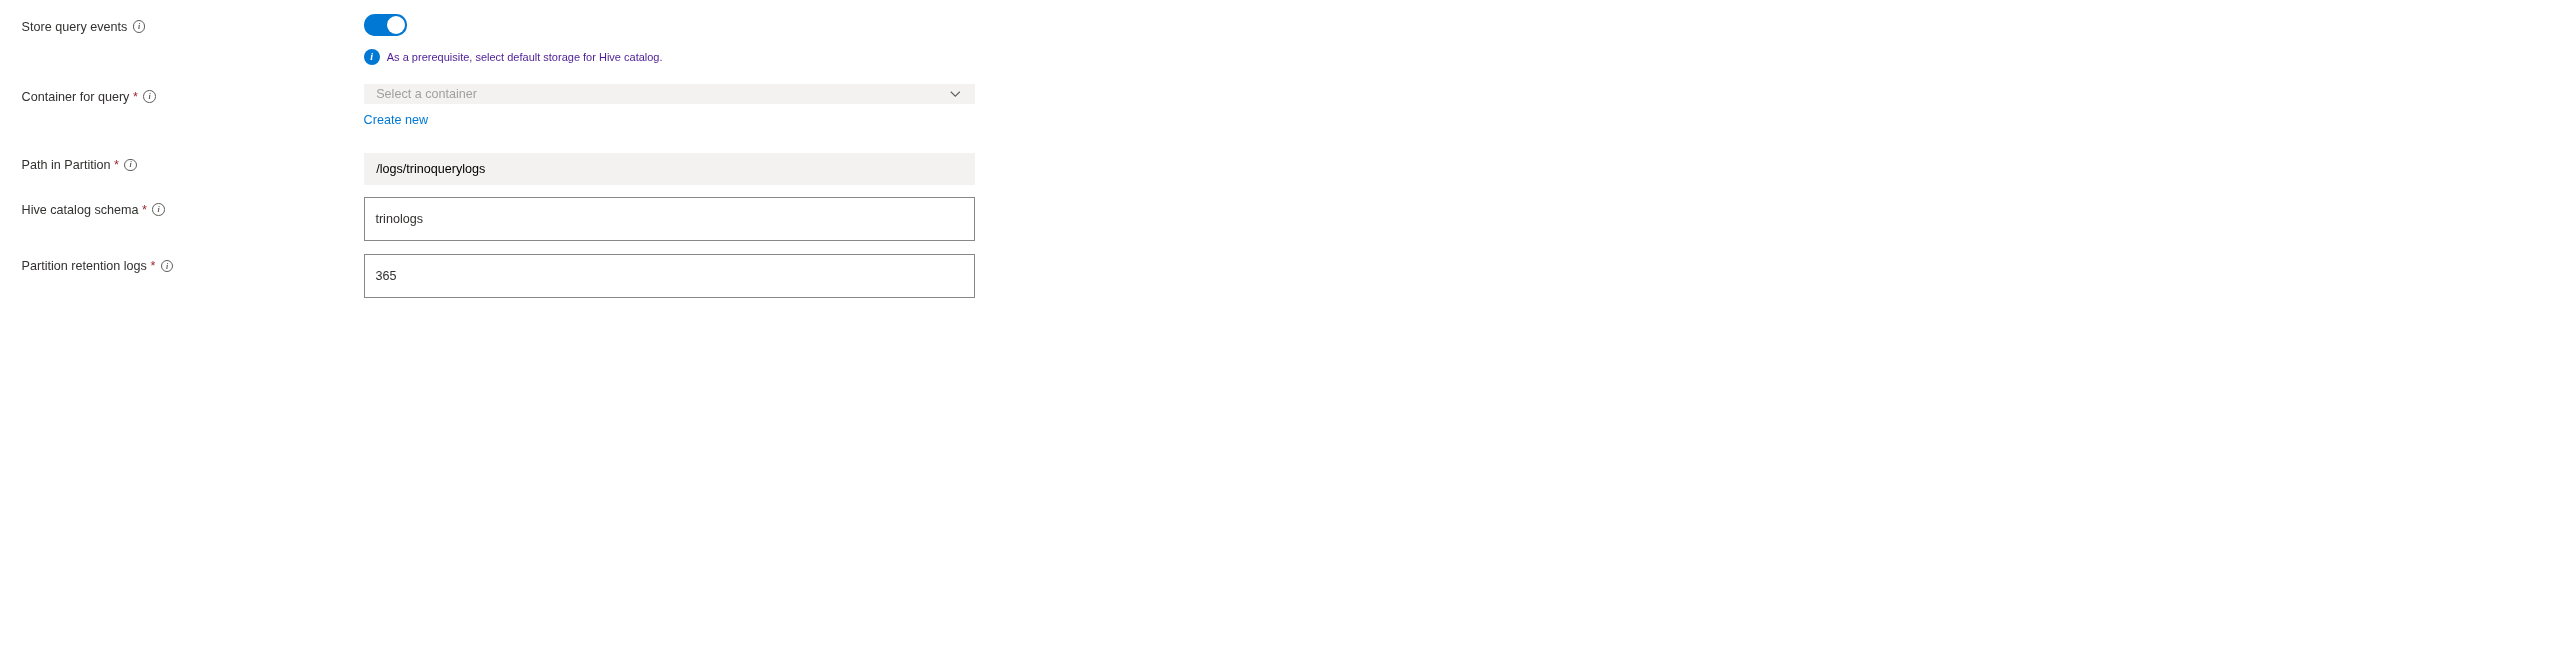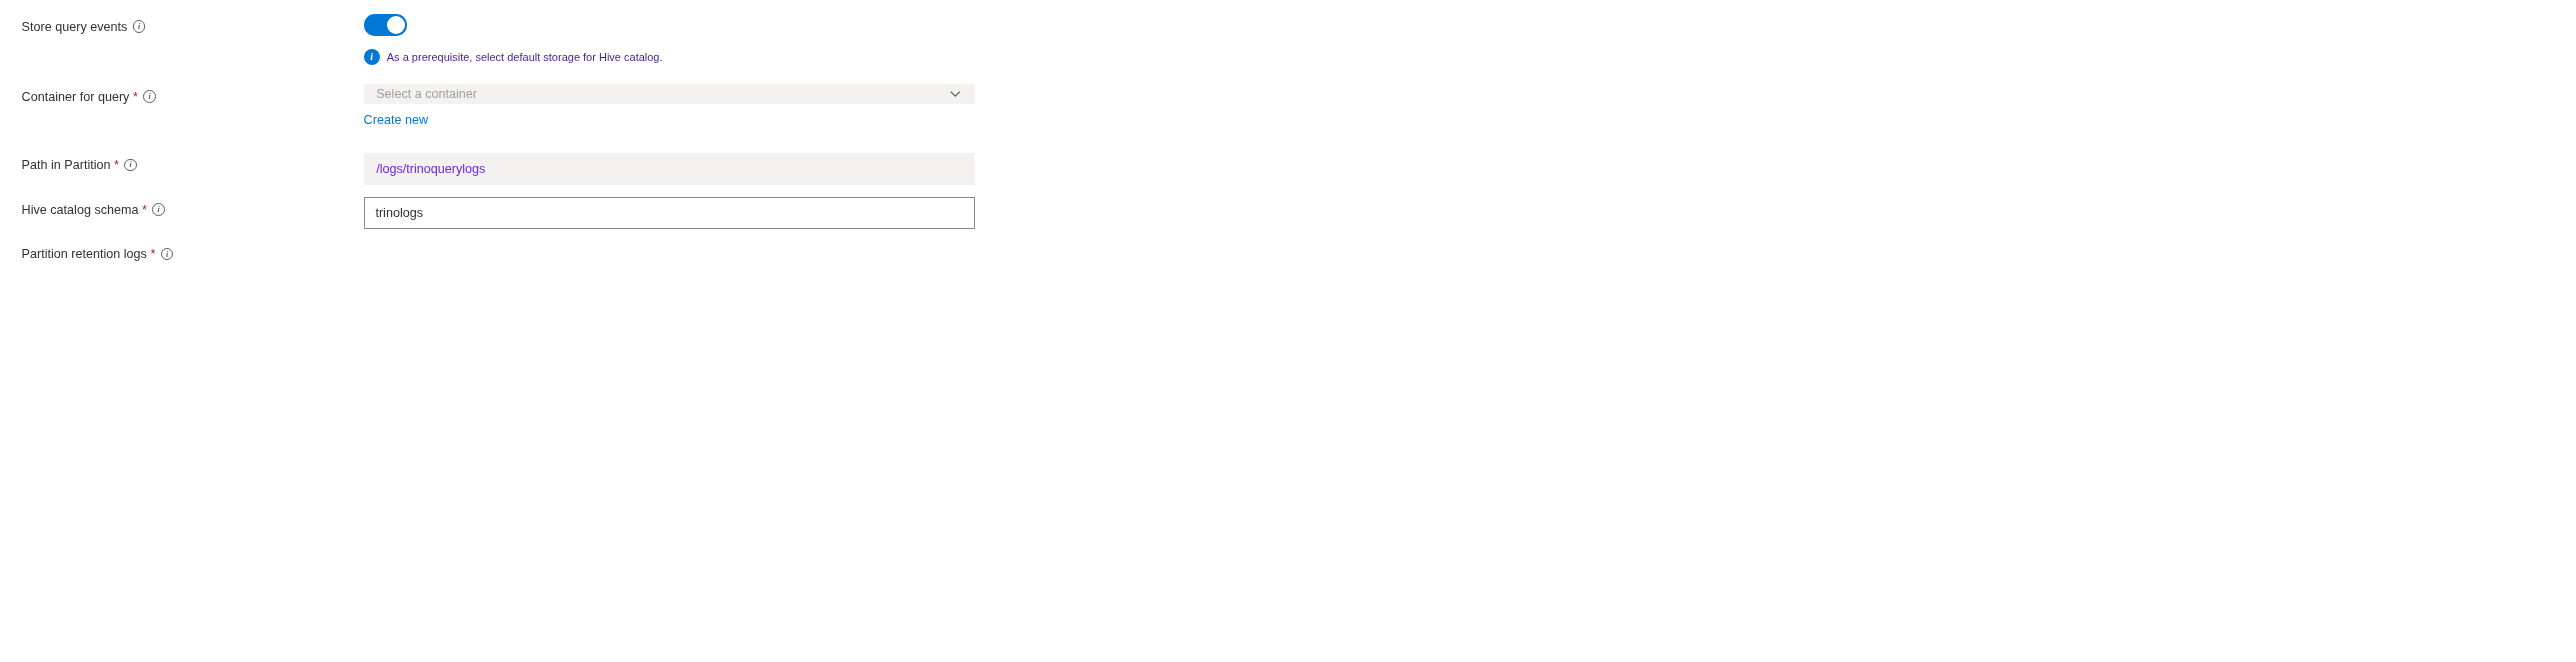--- a/index.html
+++ b/index.html
@@ -131,36 +131,36 @@
     }
     .link {
       color: #0078d4;
       font-size: 12.6px;
       cursor: pointer;
       display: inline-block;
       margin-top: 9px;
     }
     .text-input {
       width: 100%;
-      height: 32px;
+      height: 44px;
       border: 0.9px solid #8a8886;
       padding: 0 10.8px;
       font-size: 12.6px;
       color: #323130;
       font-family: inherit;
       background: #ffffff;
     }
     .text-input-disabled {
       width: 100%;
       height: 32px;
       background: #f3f2f1;
       border: none;
       padding: 0 12.6px;
       font-size: 12.6px;
-      color: #6d28d9;
+      color: #000000;
       display: flex;
       align-items: center;
     }
   </style>
 </head>
 <body>
 
 <div class="form-row with-helper">
   <div class="label-col">
     <span class="label-text">Store query events</span>
@@ -223,14 +223,17 @@
     <input type="text" class="text-input" value="trinologs" style="">
   </div>
 </div>
 
 <div class="form-row">
   <div class="label-col">
     <span class="label-text">Partition retention logs</span>
     <span class="required-asterisk">*</span>
     <span class="info-icon">i</span>
   </div>
+  <div class="control-col">
+    <input type="text" class="text-input" value="365" style="">
+  </div>
 </div>
 
 
 </body></html>

